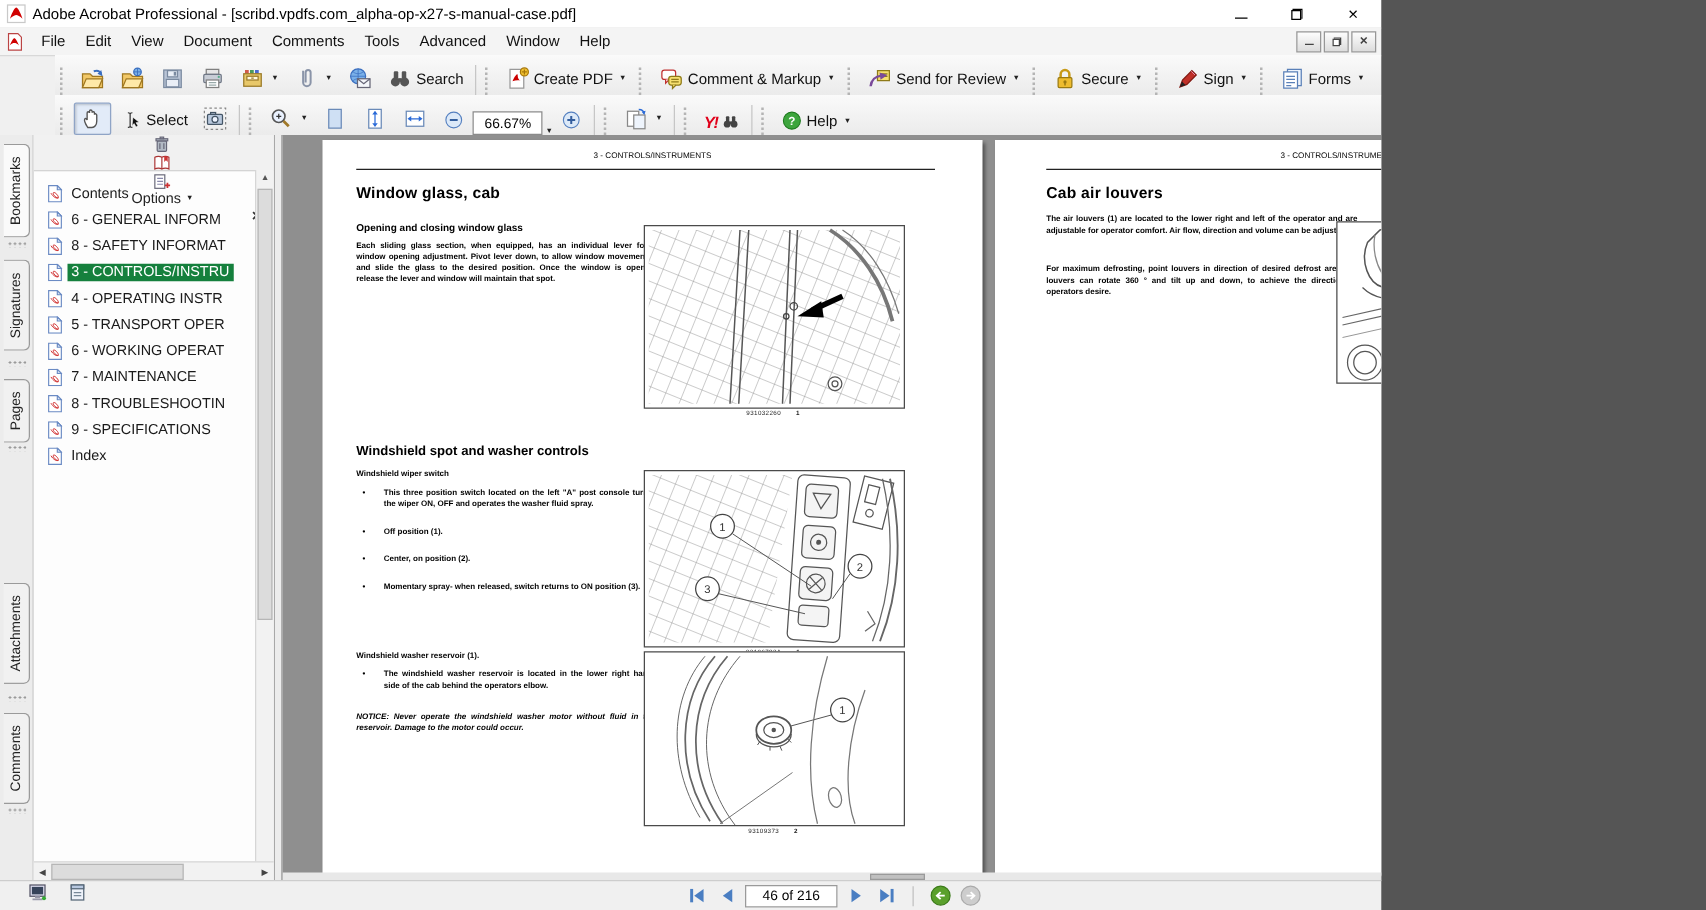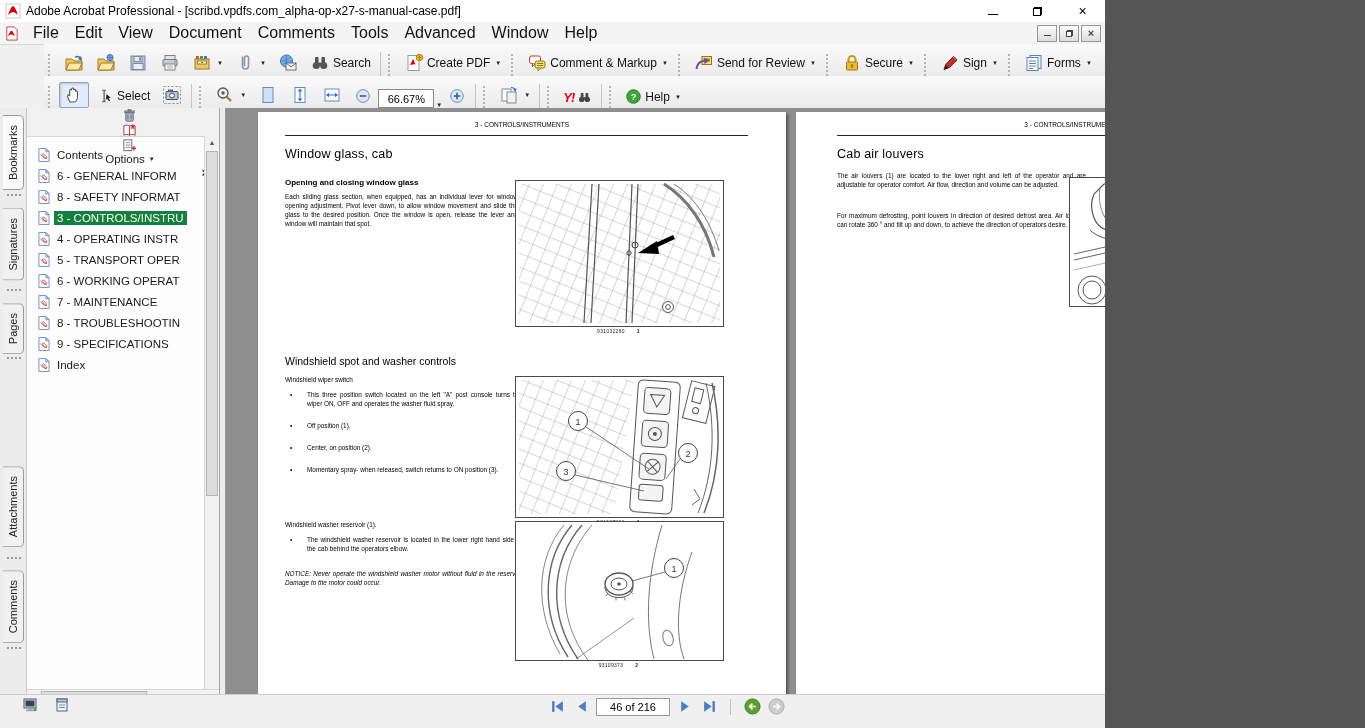--- a/index.html
+++ b/index.html
@@ -16,21 +16,21 @@
   .glyph-min{width:10px;height:7px;border-bottom:1px solid #000;}
   .glyph-restore{position:relative;width:9px;height:9px;}
   .glyph-restore::before{content:"";position:absolute;top:0;right:0;width:6px;height:6px;border:1px solid #000;}
   .glyph-restore::after{content:"";position:absolute;bottom:0;left:0;width:6px;height:6px;border:1px solid #000;background:#fff;}
   .glyph-close{font-size:14px;color:#000;line-height:1;}
 
   
   .menubar{position:absolute;top:22px;left:0;right:0;height:22px;background:#f4f4f4;
            display:flex;align-items:center;border-bottom:1px solid #d8d8d8;}
   .menubar .app-ico{width:15px;height:15px;margin:0 6px 0 4px;}
-  .menu-item{font-size:16px;color:#111;padding:2px 8px;}
+  .menu-item{font-size:12px;color:#111;padding:2px 8px;}
   .doc-win-controls{margin-left:auto;display:flex;gap:2px;margin-right:4px;}
   .dwc-btn{width:18px;height:15px;background:linear-gradient(#fdfdfd,#dcdcdc);
            border:1px solid #979797;display:flex;align-items:center;justify-content:center;color:#333;}
   .dwc-btn .glyph-min{width:7px;height:5px;border-bottom:1px solid #444;}
   .dwc-btn .glyph-restore{width:7px;height:7px;}
   .dwc-btn .glyph-restore::before,.dwc-btn .glyph-restore::after{width:4px;height:4px;border-color:#444;}
   .dwc-btn .glyph-close{font-size:11px;color:#444;font-weight:bold;}
 
   
   .toolbar{position:absolute;left:0;right:0;display:flex;align-items:flex-end;
@@ -81,21 +81,21 @@
 
   .splitter{width:5px;background:#ececec;border-right:1px solid #9a9a9a;}
 
   
   .docarea{position:relative;flex:1;background:#8f8f8f;overflow:hidden;}
   .page{position:absolute;top:4px;height:589px;background:#fff;box-shadow:2px 2px 3px rgba(0,0,0,.45);}
   .page-left{left:32px;width:528px;}
   .page-right{left:570px;width:551px;}
   .pg-header{position:absolute;top:9px;left:0;right:0;text-align:center;font-size:6.5px;color:#000;}
   .pg-rule{position:absolute;top:23px;height:0;border-top:1px solid #222;}
-  .p-el{position:absolute;color:#000;}
+  .p-el{position:absolute;color:#000;font-weight:bold;}
   .h1{font-size:12.5px;letter-spacing:.2px;}
   .h2{font-size:8px;font-weight:bold;}
   .h1b{font-size:10.5px;}
   .body-txt{font-size:6.4px;line-height:1.42;text-align:justify;}
   .plain-txt{font-size:6.4px;}
   .notice{font-size:6.4px;line-height:1.42;text-align:justify;font-style:italic;}
   .bullets{display:flex;flex-direction:column;gap:0;}
   .bullet-row{display:flex;margin-bottom:13px;}
   .bullet-dot{width:17px;flex:none;font-size:6.4px;line-height:1.42;padding-left:5px;}
   .bullet-txt{flex:1;font-size:6.4px;line-height:1.42;text-align:justify;}
@@ -106,21 +106,21 @@
 
   .doc-vscroll{position:absolute;top:0;right:0;bottom:0;width:14px;background:#f0f0f0;border-left:1px solid #c2c2c2;}
   .collapse-btn{height:16px;display:flex;align-items:center;justify-content:center;font-size:8px;color:#000;}
   .doc-vscroll .arr{height:14px;display:flex;align-items:center;justify-content:center;font-size:7px;color:#555;}
   .doc-vthumb{position:absolute;top:130px;left:1px;right:1px;height:52px;background:#cfcfcf;border:1px solid #a2a2a2;}
   .doc-vscroll .arr.bottom{position:absolute;bottom:0;left:0;right:0;}
   .doc-hscroll{position:absolute;left:0;right:14px;bottom:0;height:7px;background:#e8e8e8;}
   .doc-hthumb{position:absolute;left:470px;width:42px;top:1px;bottom:1px;background:#c0c0c0;border:1px solid #9a9a9a;}
 
   
-  .statusbar{position:absolute;bottom:10px;left:0;right:0;height:23px;background:#f0f0f0;
+  .statusbar{position:absolute;bottom:0;left:0;right:0;height:23px;background:#f0f0f0;
              border-top:1px solid #cdcdcd;display:flex;align-items:center;}
   .sb-icons{display:flex;gap:16px;margin-left:22px;}
   .sb-nav{position:absolute;left:548px;display:flex;align-items:center;gap:6px;}
   .nav-btn{display:flex;align-items:center;justify-content:center;width:18px;height:18px;}
   .page-input{width:72px;height:16px;border:1px solid #9a9a9a;background:#fff;font-size:11px;
               text-align:center;font-family:"Liberation Sans",sans-serif;color:#000;padding:0;}
   .sb-sep{width:1px;height:16px;background:#c0c0c0;margin:0 6px;}
 
   svg text{font-family:"Liberation Sans",sans-serif;}
 </style>

